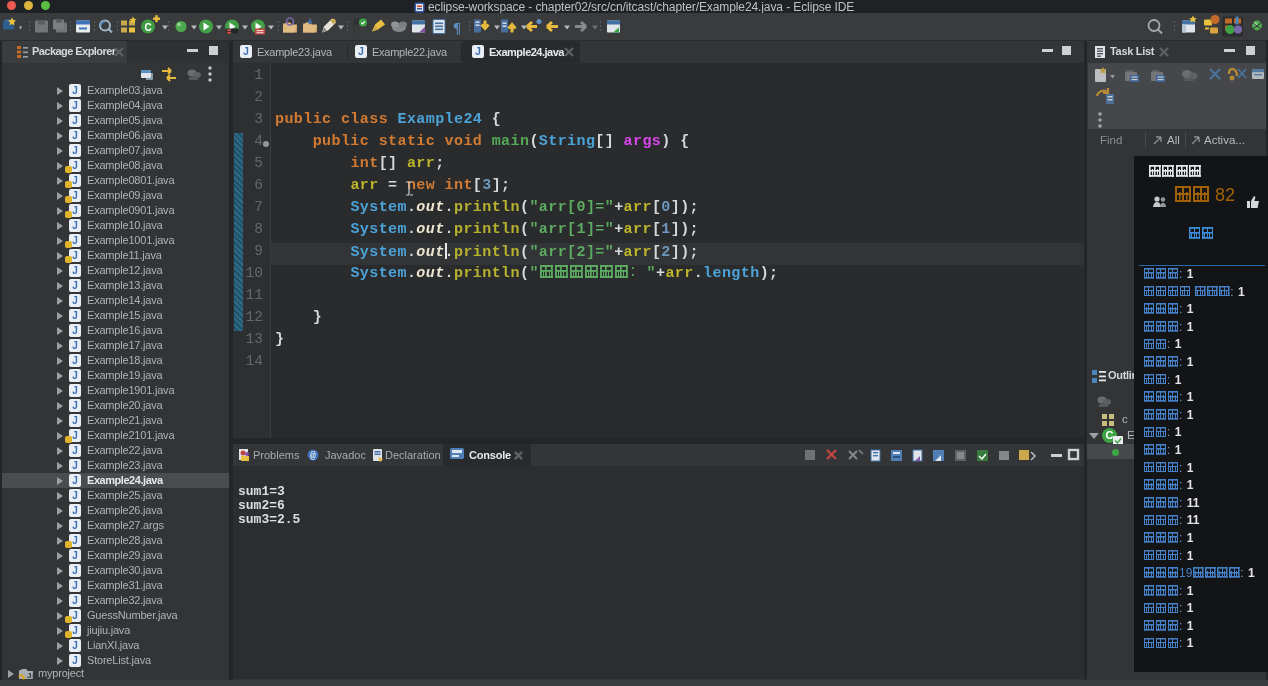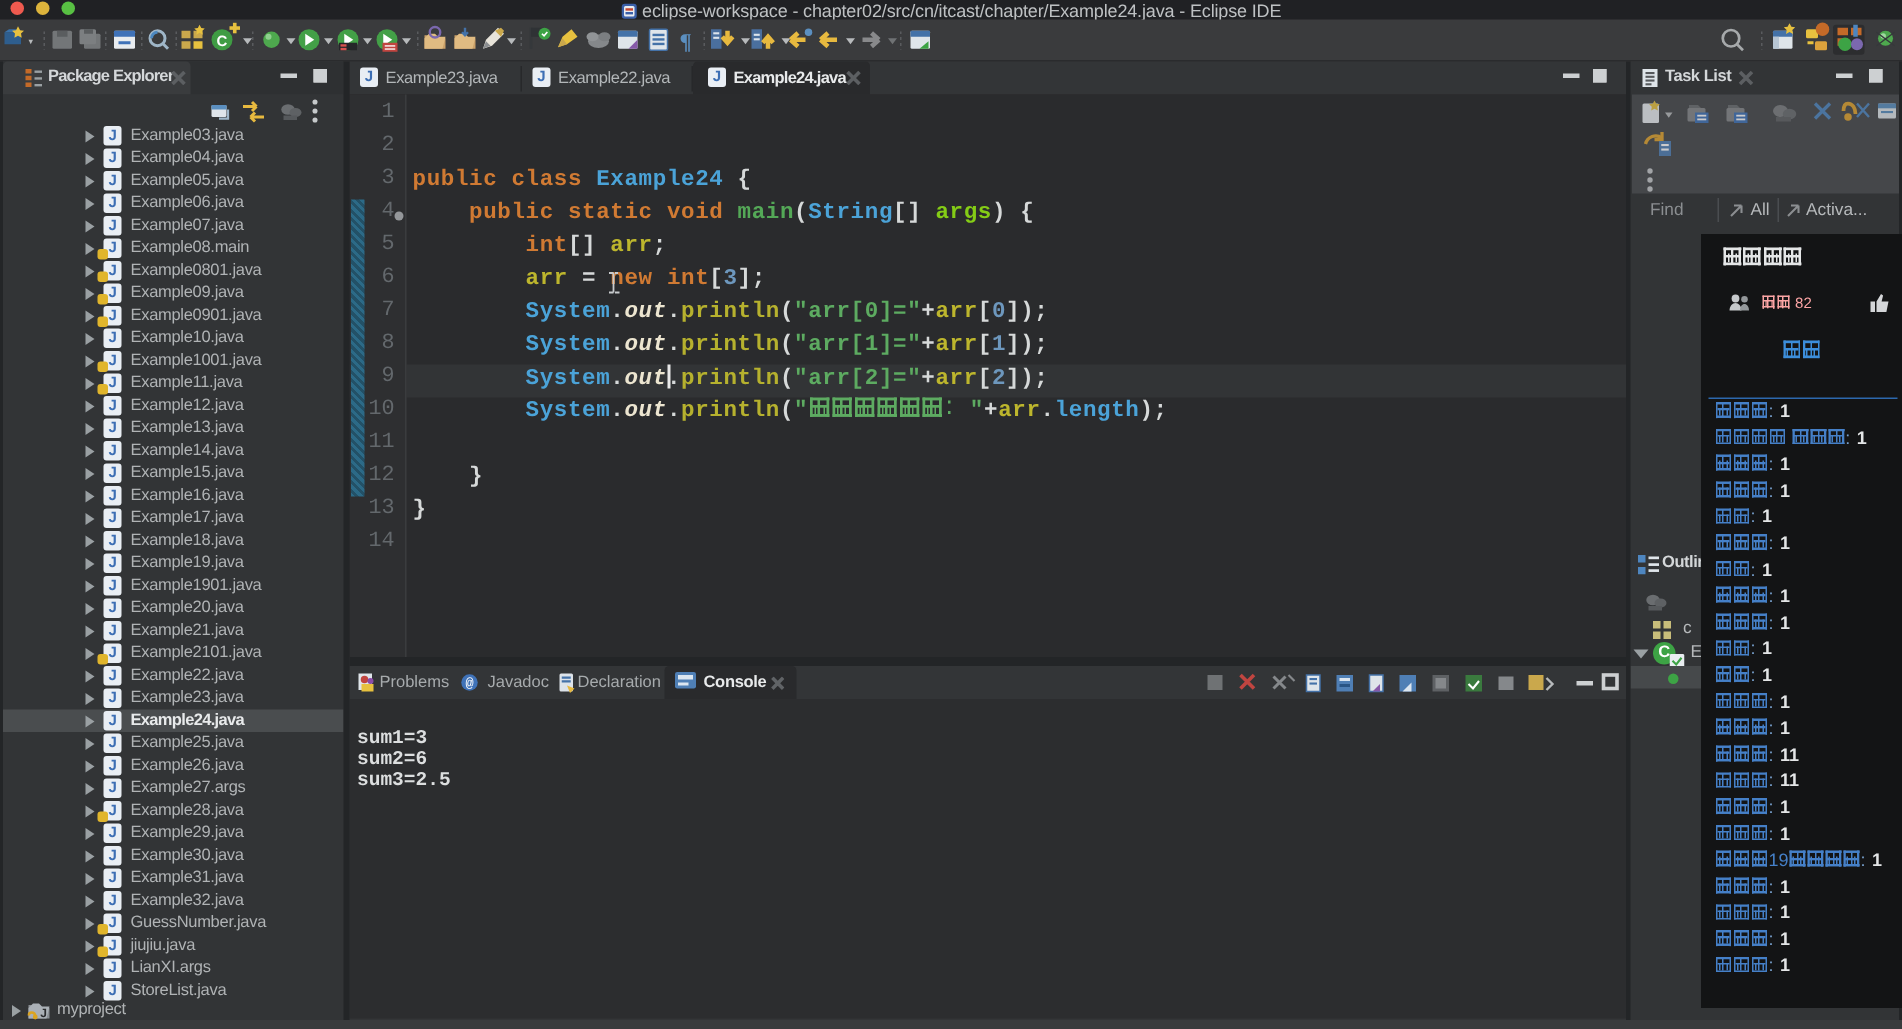--- a/index.html
+++ b/index.html
@@ -52,21 +52,21 @@
 #edtabs{position:absolute;left:0;top:0;width:851px;height:22px;background:#333537}
 .edtab{position:absolute;top:0;height:22px;line-height:22px}
 .edtab .jfi{position:absolute;top:4px;width:12px;height:13px;background:#e9eef4;border-radius:2px;
  color:#3c6eb4;font-weight:bold;font-size:10px;text-align:center;line-height:13px;font-style:normal}
 #codebg{position:absolute;left:0;top:22px;width:851px;height:375px;background:#2a2b2d}
 #curline{position:absolute;left:0;top:180px;width:851px;height:22px;background:#323436}
 .gn{position:absolute;left:0;width:30px;text-align:right;height:22px;line-height:22px;
  font:14.5px "Liberation Mono",monospace;color:#63686c}
 .cl{position:absolute;left:42px;height:22px;line-height:22px;white-space:pre;
  font:bold 15px "Liberation Mono",monospace;color:#d6d9d9;letter-spacing:0.42px}
-.kw{color:#d07a33}.cls{color:#4ba3d8}.mth{color:#54a857}.par{color:#84cc16}
+.kw{color:#d07a33}.cls{color:#4ba3d8}.mth{color:#54a857}.par{color:#d946ef}
 .var{color:#bdb62d}.num{color:#6d97bd}.str{color:#5dab61}.fn{color:#b6b12e}
 .fld{color:#ece5d0;font-weight:bold;font-style:italic}
 .cur{display:inline-block;width:2px;height:16px;background:#e8e8e8;vertical-align:-3px;margin-right:-2px}
 
 #cons{left:233px;top:444px;width:851px;height:235px;background:#2c2d2f}
 #constabs{position:absolute;left:0;top:0;width:851px;height:22px;background:#333537}
 .ctab{position:absolute;top:0;height:22px;line-height:22px;font-size:11px;color:#a7abad}
 #constatus{position:absolute;left:5px;top:23px;font-size:11.3px;letter-spacing:-0.2px;color:#97999b;white-space:nowrap}
 .cout{position:absolute;left:5px;font:bold 13px "Liberation Mono",monospace;color:#dcdedf}
 
@@ -317,21 +317,21 @@
       <span>Example06.java</span>
     </div>
 <div class="trow" style="top:102px">
       <i class="tri"></i>
       <b class="jf">J</b>
       <span>Example07.java</span>
     </div>
 <div class="trow" style="top:117px">
       <i class="tri"></i>
       <b class="jf">J<b class="key"></b></b>
-      <span>Example08.main</span>
+      <span>Example08.java</span>
     </div>
 <div class="trow" style="top:132px">
       <i class="tri"></i>
       <b class="jf">J<b class="key"></b></b>
       <span>Example0801.java</span>
     </div>
 <div class="trow" style="top:147px">
       <i class="tri"></i>
       <b class="jf">J<b class="key"></b></b>
       <span>Example09.java</span>
@@ -477,21 +477,21 @@
       <span>GuessNumber.java</span>
     </div>
 <div class="trow" style="top:582px">
       <i class="tri"></i>
       <b class="jf">J<b class="key"></b></b>
       <span>jiujiu.java</span>
     </div>
 <div class="trow" style="top:597px">
       <i class="tri"></i>
       <b class="jf">J</b>
-      <span>LianXI.args</span>
+      <span>LianXI.java</span>
     </div>
 <div class="trow" style="top:612px">
       <i class="tri"></i>
       <b class="jf">J</b>
       <span>StoreList.java</span>
     </div>
  <div class="trow" style="top:625px">
       <i class="tri" style="left:6px"></i>
   <svg class="svgi" style="left:16px;top:1px" width="16" height="13" viewBox="0 0 16 13">
         <path d="M1 3h5l2 2h7v7H1z" fill="#8a8f94"></path>
@@ -745,21 +745,21 @@
 <div class="ab" style="left:0;top:680px;width:1268px;height:6px;background:#3a3b3d"></div>
 
 <div class="ab" id="ovl">
  <div class="ttl"><i class="cj"></i><i class="cj"></i><i class="cj"></i><i class="cj"></i></div>
  <svg class="svgi" style="left:18px;top:39px" width="16" height="13" viewBox="0 0 16 13">
       <circle cx="5" cy="4" r="2.6" fill="#c6c9cb"></circle>
       <path d="M1 12c0-3 2-5 4-5s4 2 4 5z" fill="#c6c9cb"></path>
       <circle cx="11" cy="4.5" r="2.2" fill="#93979a"></circle>
       <path d="M8 12c0-2.6 1.5-4.3 3-4.3s3 1.7 3 4.3z" fill="#93979a"></path>
     </svg>
- <span style="position:absolute;left:40px;top:41px;font-size:10px;color:#fca5a5"><i class="cj"></i><i class="cj"></i> 82</span>
+ <span style="position:absolute;left:40px;top:29px;font-size:18px;color:#a16207"><i class="cj"></i><i class="cj"></i> 82</span>
  <svg class="svgi" style="left:112px;top:39px" width="14" height="14" viewBox="0 0 14 14">
       <path d="M1 6h3v7H1zM5 13V6l3-5 1.4 1-1 4H13l-1.4 7z" fill="#d4d6d8"></path>
     </svg>
  <div id="msg"><i class="cj"></i><i class="cj"></i></div>
  <div id="divider"></div>
  <div id="nlist">
  <div class="nrow"><i class="cj"></i><i class="cj"></i><i class="cj"></i><span class="cln">:</span><span class="cnt"> 1</span></div>
 <div class="nrow"><i class="cj"></i><i class="cj"></i><i class="cj"></i><i class="cj"></i> <i class="cj"></i><i class="cj"></i><i class="cj"></i><span class="cln">:</span><span class="cnt"> 1</span></div>
 <div class="nrow"><i class="cj"></i><i class="cj"></i><i class="cj"></i><span class="cln">:</span><span class="cnt"> 1</span></div>
 <div class="nrow"><i class="cj"></i><i class="cj"></i><i class="cj"></i><span class="cln">:</span><span class="cnt"> 1</span></div>

